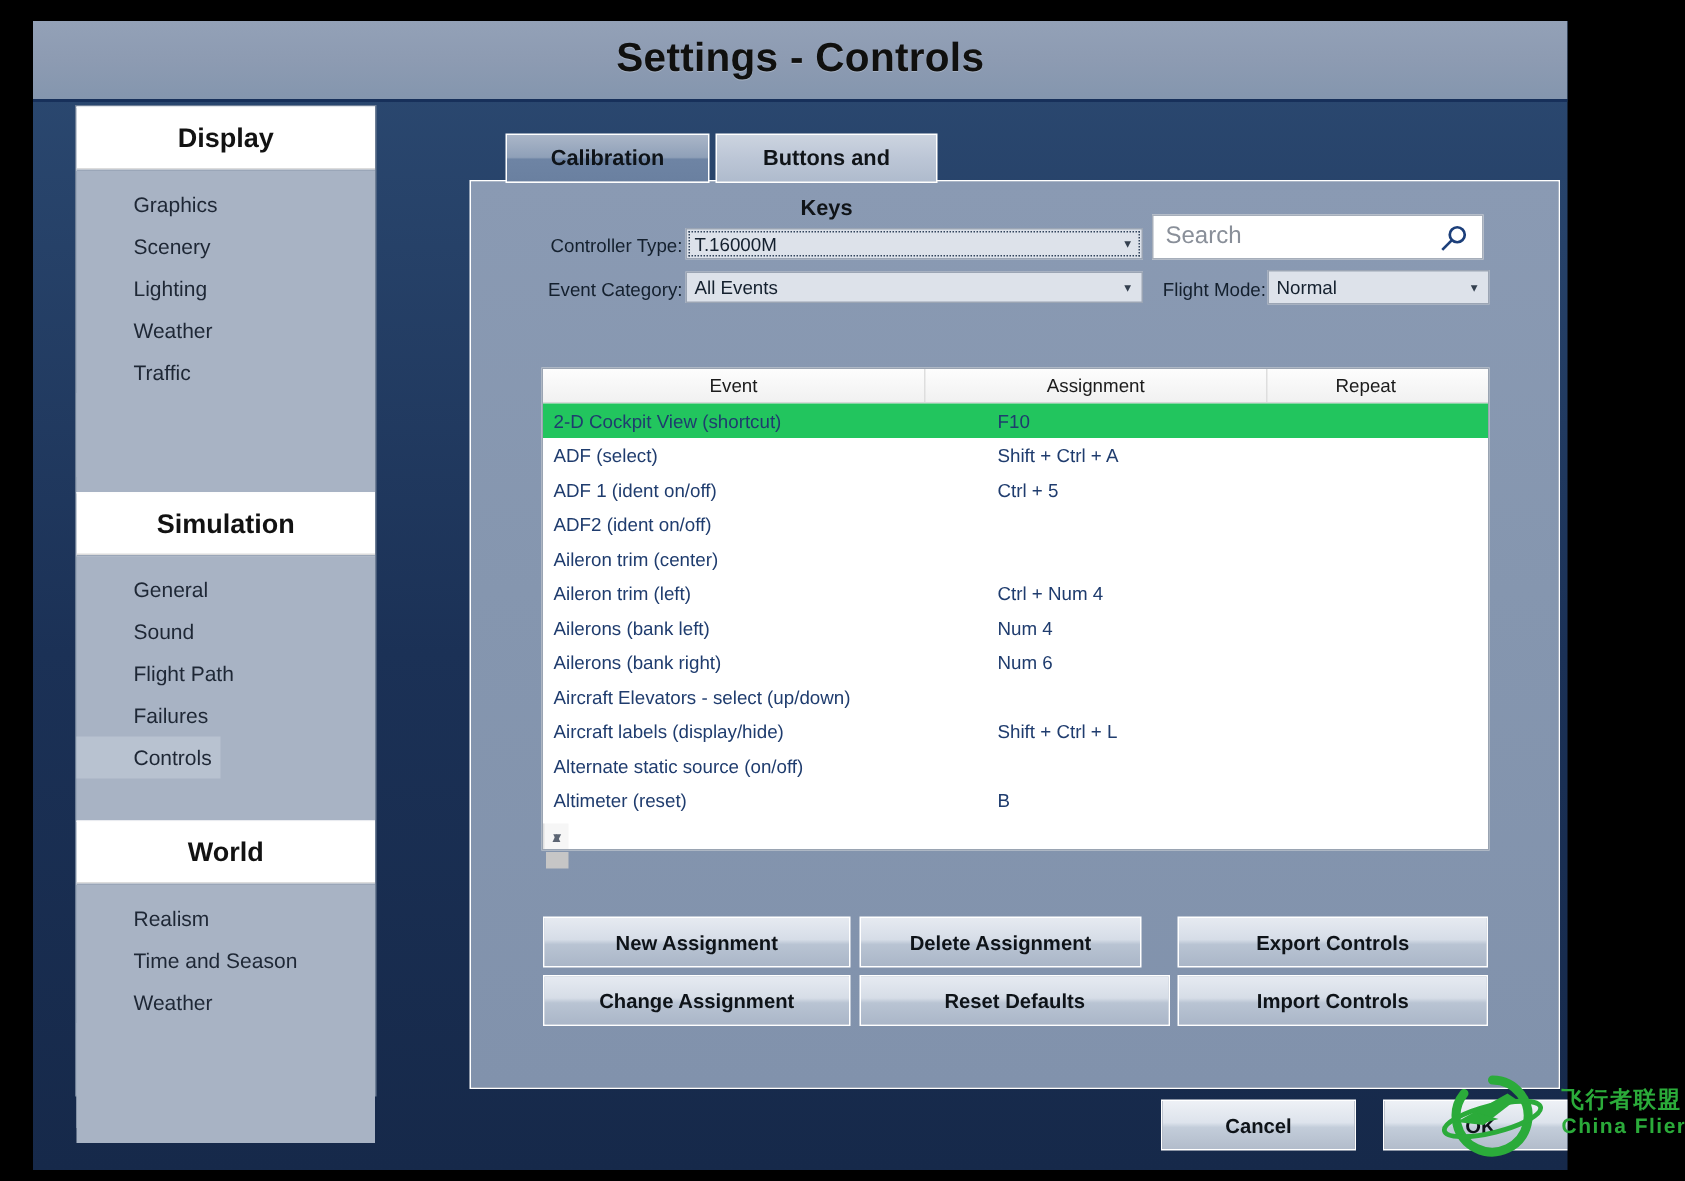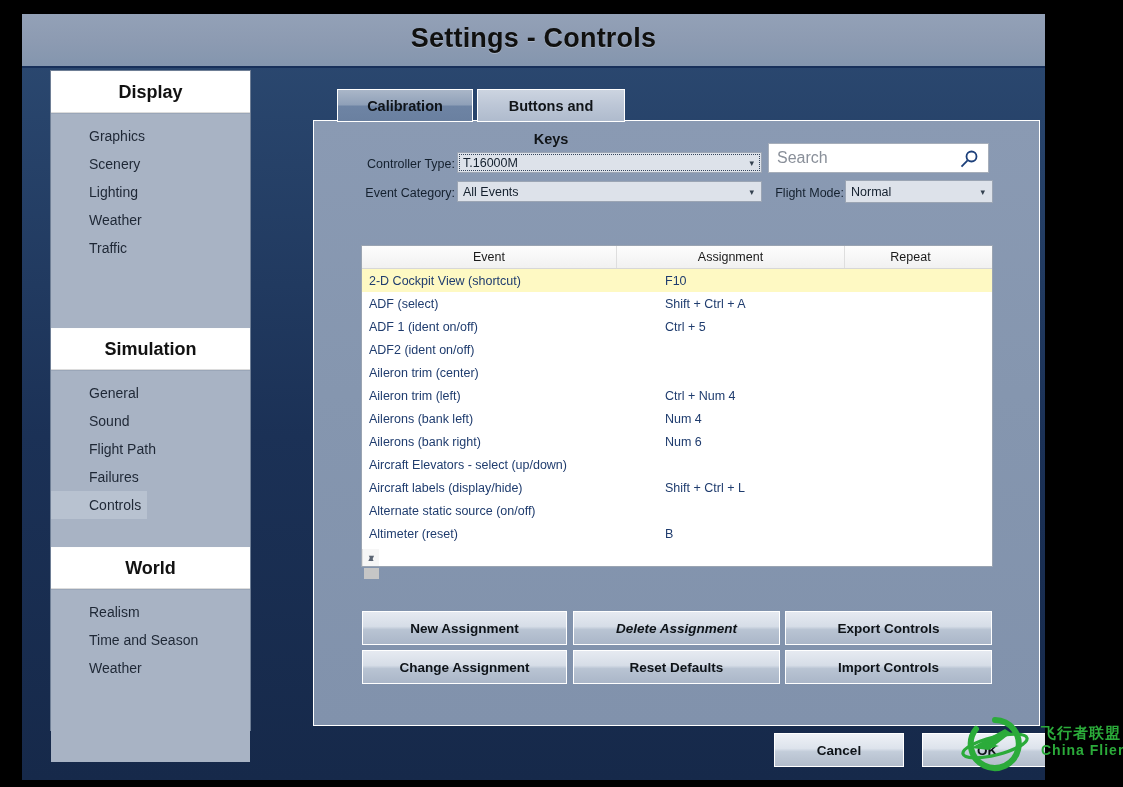--- a/index.html
+++ b/index.html
@@ -234,21 +234,21 @@
   .th-assignment { width: 228px; }
   .th-repeat { width: 131px; border-right: none; }
   .row {
     display: flex;
     height: 23px;
     align-items: center;
     font-size: 12.5px;
     color: #1f3c6e;
     cursor: default;
   }
-  .row.selected { background: #fef9c3; }
+  .row.selected { background: #22c55e; }
   .cell-event { width: 255px; padding-left: 7px; box-sizing: border-box; }
   .cell-assignment { width: 228px; padding-left: 48px; box-sizing: border-box; }
   .cell-repeat { width: 131px; box-sizing: border-box; }
 
   #vscroll {
     width: 17px;
     background: #f6f6f6;
     border-left: 1px solid #e0e0e0;
     box-sizing: border-box;
     position: relative;
@@ -405,21 +405,21 @@
 
       <div class="field-label" style="left:455px; top:65px; width:75px;">Flight Mode:</div>
       <div class="combo-wrap" style="left:531px; top:59px; width:148px; height:23px;">
         <div class="combo-box">
           <span>Normal</span>
           <span class="combo-arrow">▾</span>
         </div>
       </div>
 
       <div class="action-btn" style="left:48px;  top:490px; width:205px;">New Assignment</div>
-      <div class="action-btn" style="left:259px; top:490px; width:207px;font-style:italic;">Delete Assignment</div>
+      <div class="action-btn" style="left:259px; top:490px; width:188px;">Delete Assignment</div>
       <div class="action-btn" style="left:471px; top:490px; width:207px;">Export Controls</div>
       <div class="action-btn" style="left:48px;  top:529px; width:205px;">Change Assignment</div>
       <div class="action-btn" style="left:259px; top:529px; width:207px;">Reset Defaults</div>
       <div class="action-btn" style="left:471px; top:529px; width:207px;">Import Controls</div>
 
     </div>
 
     <div id="search-box">
       <span id="search-placeholder">Search</span>
       <span id="search-icon">

